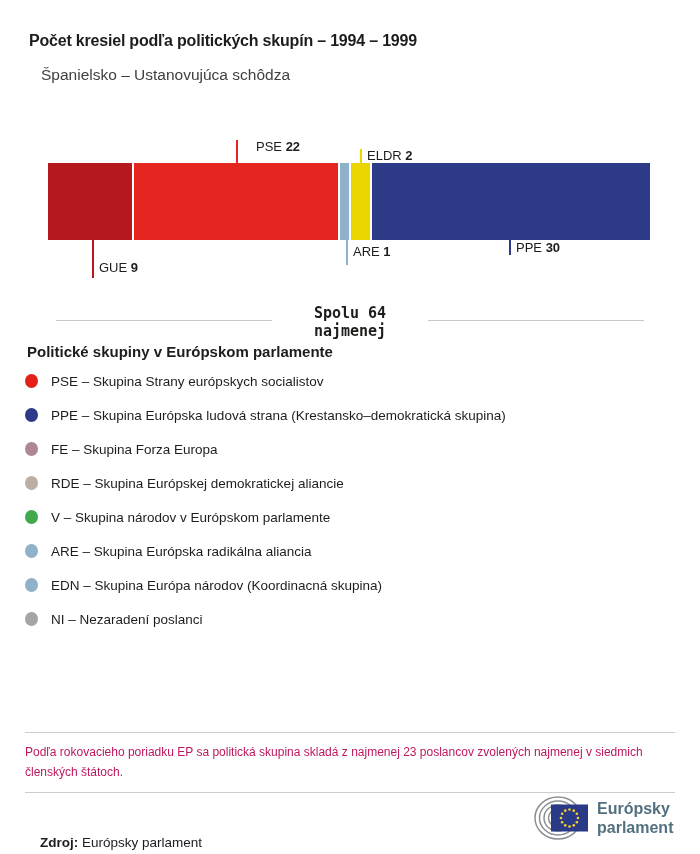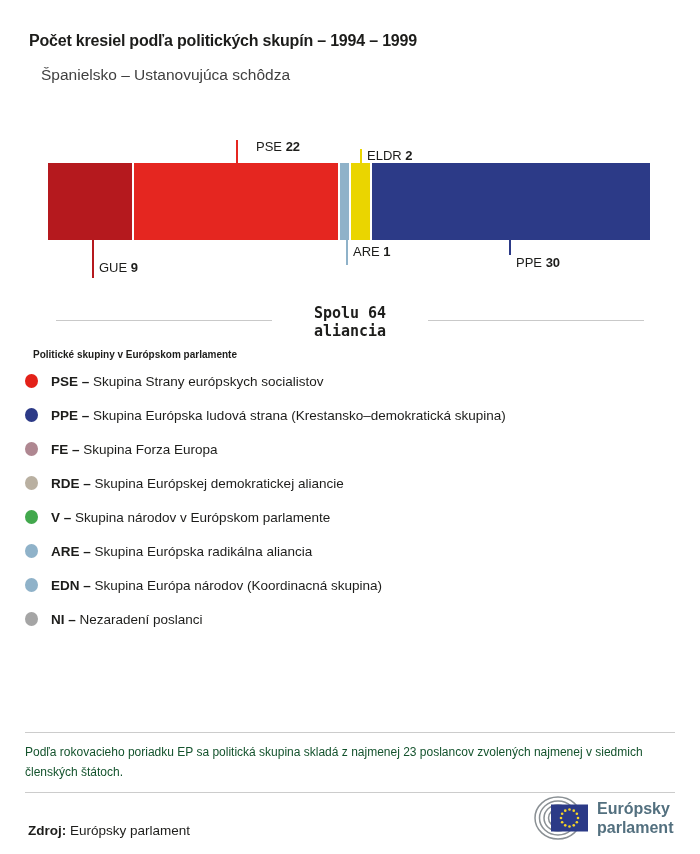--- a/index.html
+++ b/index.html
@@ -20,34 +20,34 @@
   .callout-label b{font-weight:bold}
 
   
   .total-row{position:absolute;left:0;right:0;top:302px;display:flex;align-items:flex-start;padding:0 56px;box-sizing:border-box}
   .hr-line{flex:1;height:1px;background:#c9c9c9;margin-top:18px}
   .total-text{
     font-family:"DejaVu Sans Mono",monospace;font-weight:bold;font-size:15px;
     line-height:18px;text-align:center;padding:0 42px;margin-top:2px;color:#1d1d1b;
   }
 
-  .legend-heading{position:absolute;left:25px;top:341px;font-size:10px;font-weight:bold;margin:8px}
+  .legend-heading{position:absolute;left:25px;top:341px;font-size:15px;font-weight:bold;margin:2px}
   .legend{position:absolute;left:25px;top:364px;right:25px}
   .legend-item{height:34px;display:flex;align-items:center}
   .dot{width:13px;height:14px;border-radius:50%;margin-right:13px;flex:0 0 13px}
   .legend-text{font-size:13.5px;color:#1d1d1b}
-  .legend-text b{font-weight:bold}
+  .legend-text b{font-weight:normal}
 
   .footnote-block{
     position:absolute;left:25px;right:25px;top:732px;height:61px;box-sizing:border-box;
     border-top:1px solid #cccccc;border-bottom:1px solid #cccccc;
   }
-  .footnote-block p{margin:9px 0 0 0;font-size:12px;line-height:20px;color:#14532d;max-width:645px}
+  .footnote-block p{margin:9px 0 0 0;font-size:12px;line-height:20px;color:#be185d;max-width:645px}
 
-  .source{position:absolute;left:25px;top:820px;font-size:13.5px;margin:3px}
+  .source{position:absolute;left:25px;top:820px;font-size:13.5px;margin:15px}
   .source b{font-weight:bold}
   .logo{position:absolute;right:20px;top:793px;width:160px;height:52px}
 </style>
 </head>
 <body>
 
 <h1 class="title">Počet kresiel podľa politických skupín – 1994 – 1999</h1>
 <h2 class="subtitle">Španielsko – Ustanovujúca schôdza</h2>
 
 <div class="bar">
@@ -64,27 +64,27 @@
 <div class="callout-line" style="left: 360px; top: 149px; height: 14px; background: rgb(234, 213, 0);"></div>
 <div class="callout-label" style="left:367px;top:148px"><span>ELDR</span>&nbsp;<b>2</b></div>
 
 <div class="callout-line" style="left: 92px; top: 240px; height: 38px; background: rgb(181, 25, 30);"></div>
 <div class="callout-label" style="left:99px;top:260px"><span>GUE</span>&nbsp;<b>9</b></div>
 
 <div class="callout-line" style="left: 346px; top: 240px; height: 25px; background: rgb(143, 178, 201);"></div>
 <div class="callout-label" style="left:353px;top:244px"><span>ARE</span>&nbsp;<b>1</b></div>
 
 <div class="callout-line" style="left: 509px; top: 240px; height: 15px; background: rgb(44, 58, 135);"></div>
-<div class="callout-label" style="left:516px;top:255px"><span>PPE</span>&nbsp;<b>30</b></div>
+<div class="callout-label" style="left:516px;top:240px"><span>PPE</span>&nbsp;<b>30</b></div>
 
 <div class="total-row">
   <div class="hr-line"></div>
   <div class="total-text">
     <div>Spolu 64</div>
-    <div>aliancia</div>
+    <div>najmenej</div>
   </div>
   <div class="hr-line"></div>
 </div>
 
 <h3 class="legend-heading">Politické skupiny v Európskom parlamente</h3>
 
 <div class="legend">
   <div class="legend-item">
     <span class="dot" style="background: rgb(227, 33, 25);"></span>
     <span class="legend-text"><b>PSE –</b> <span>Skupina Strany európskych socialistov</span></span>

